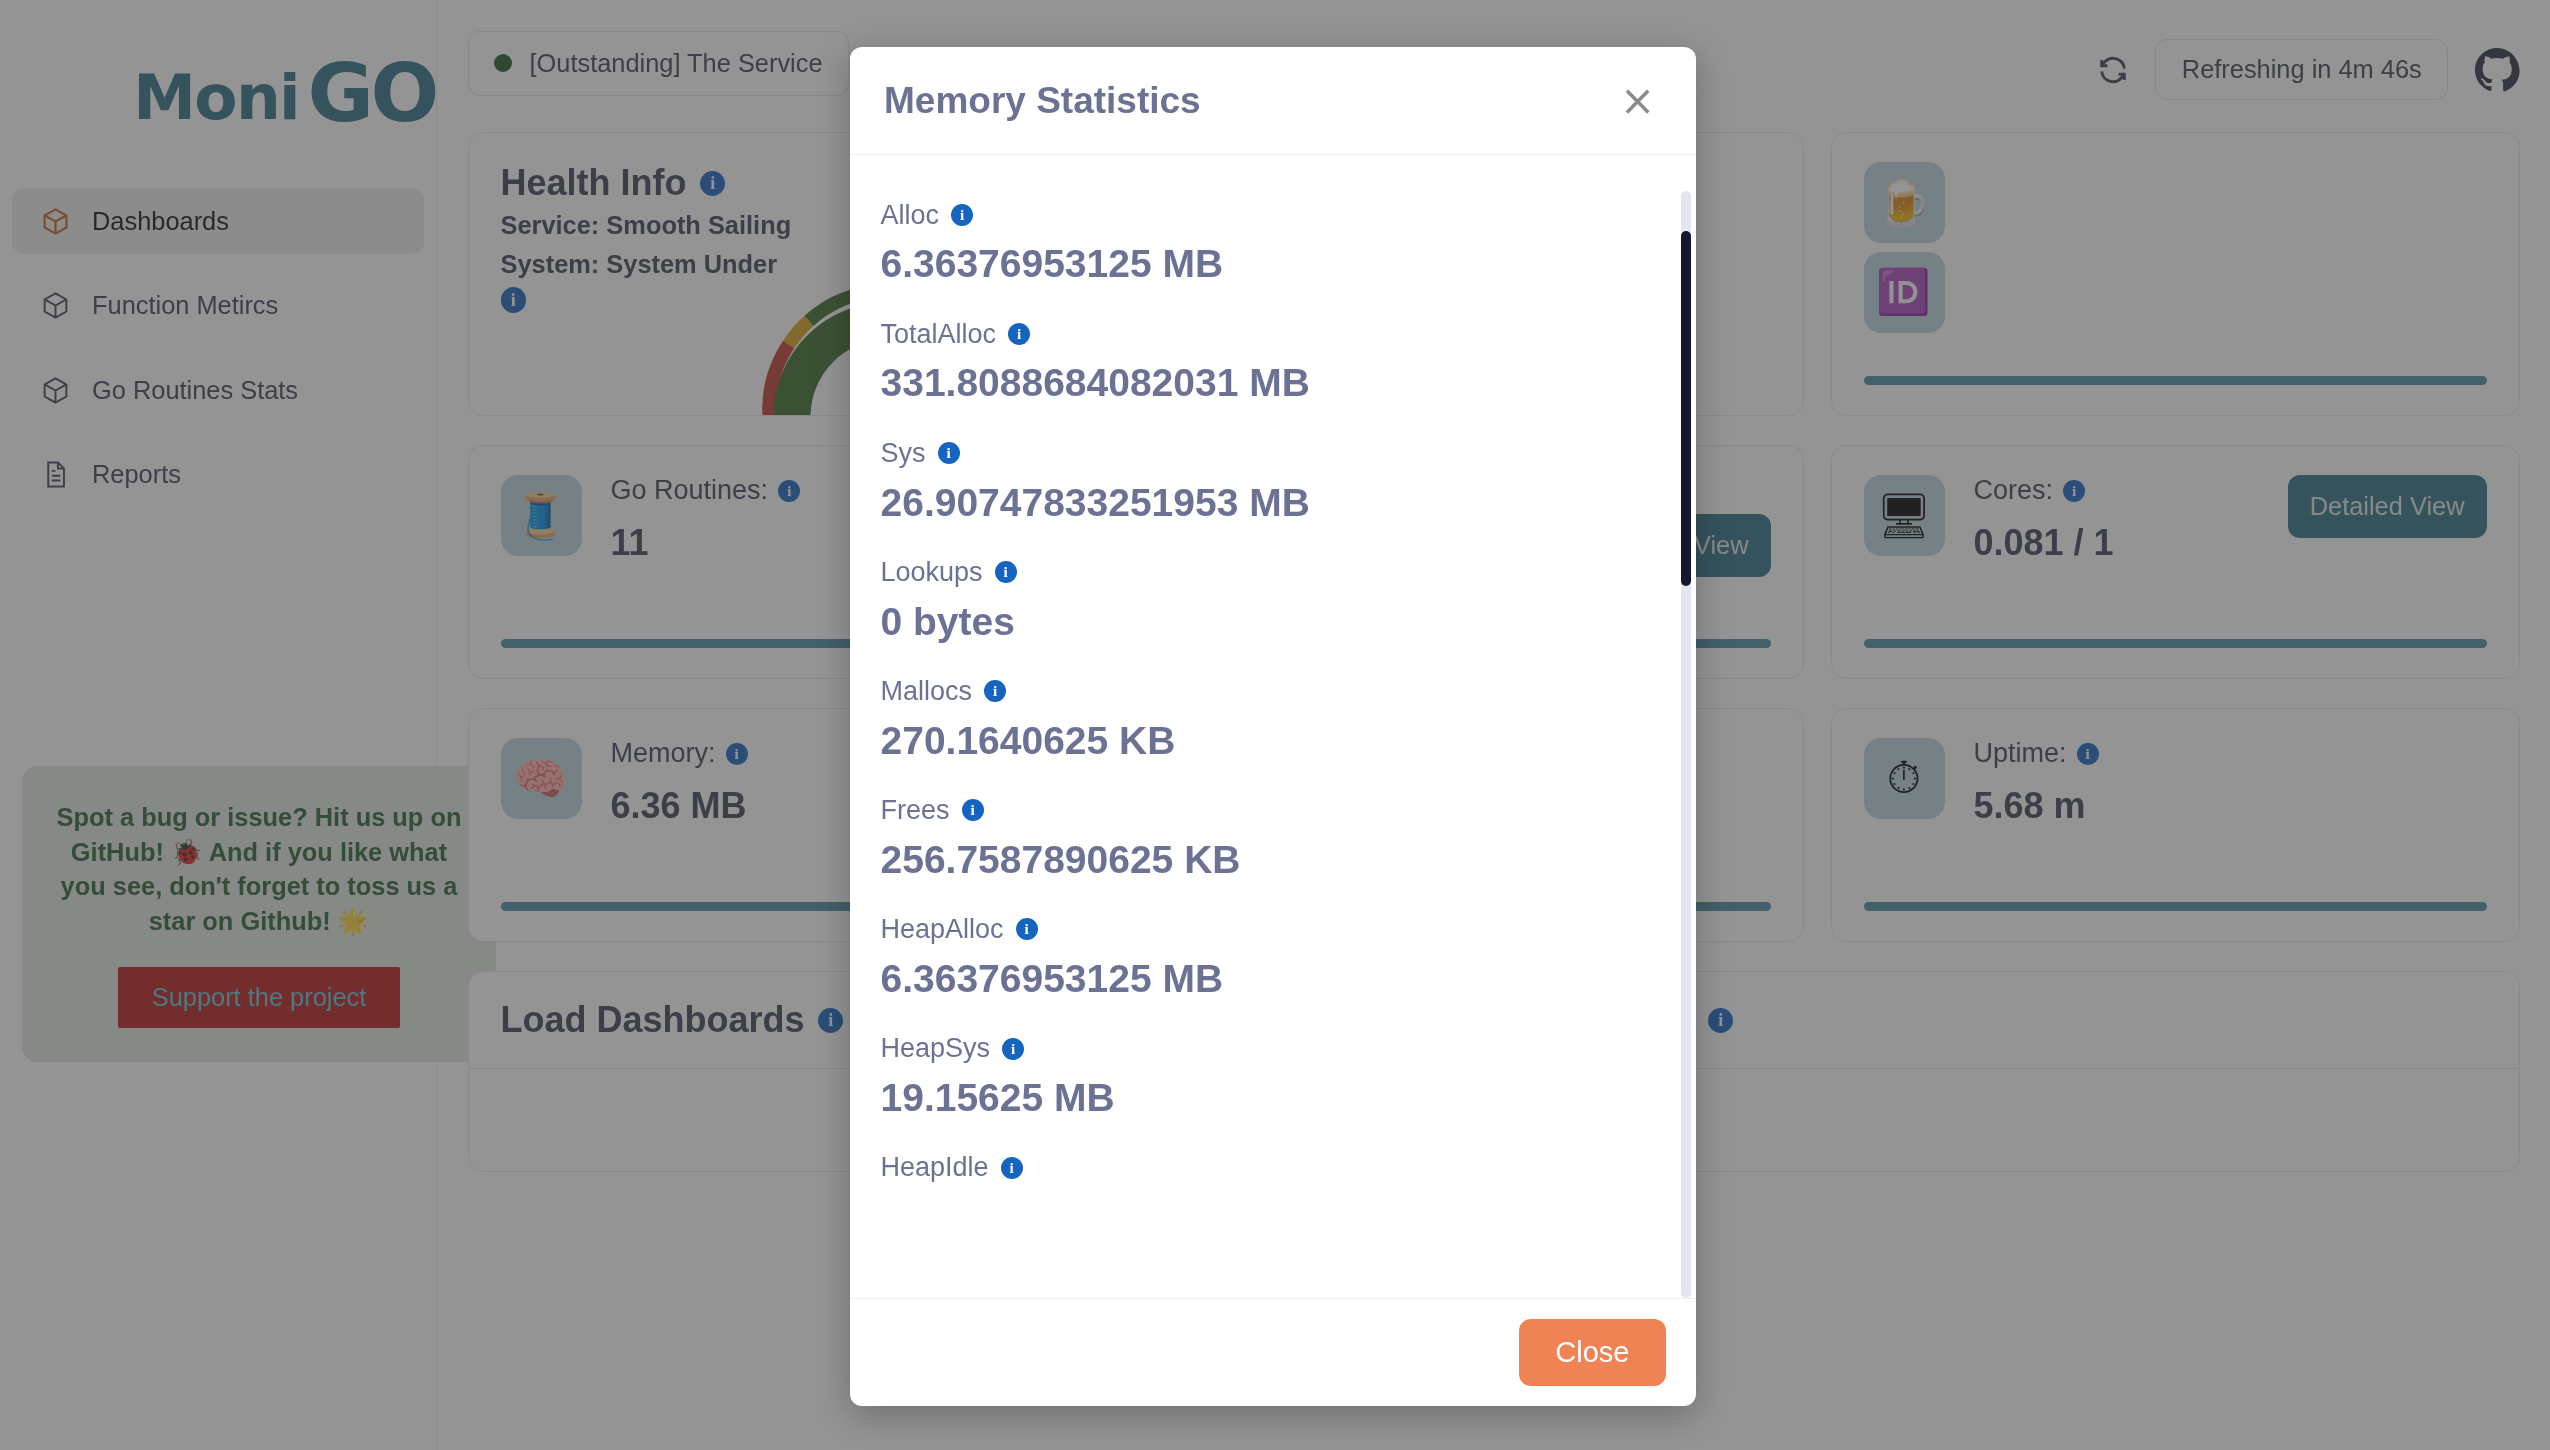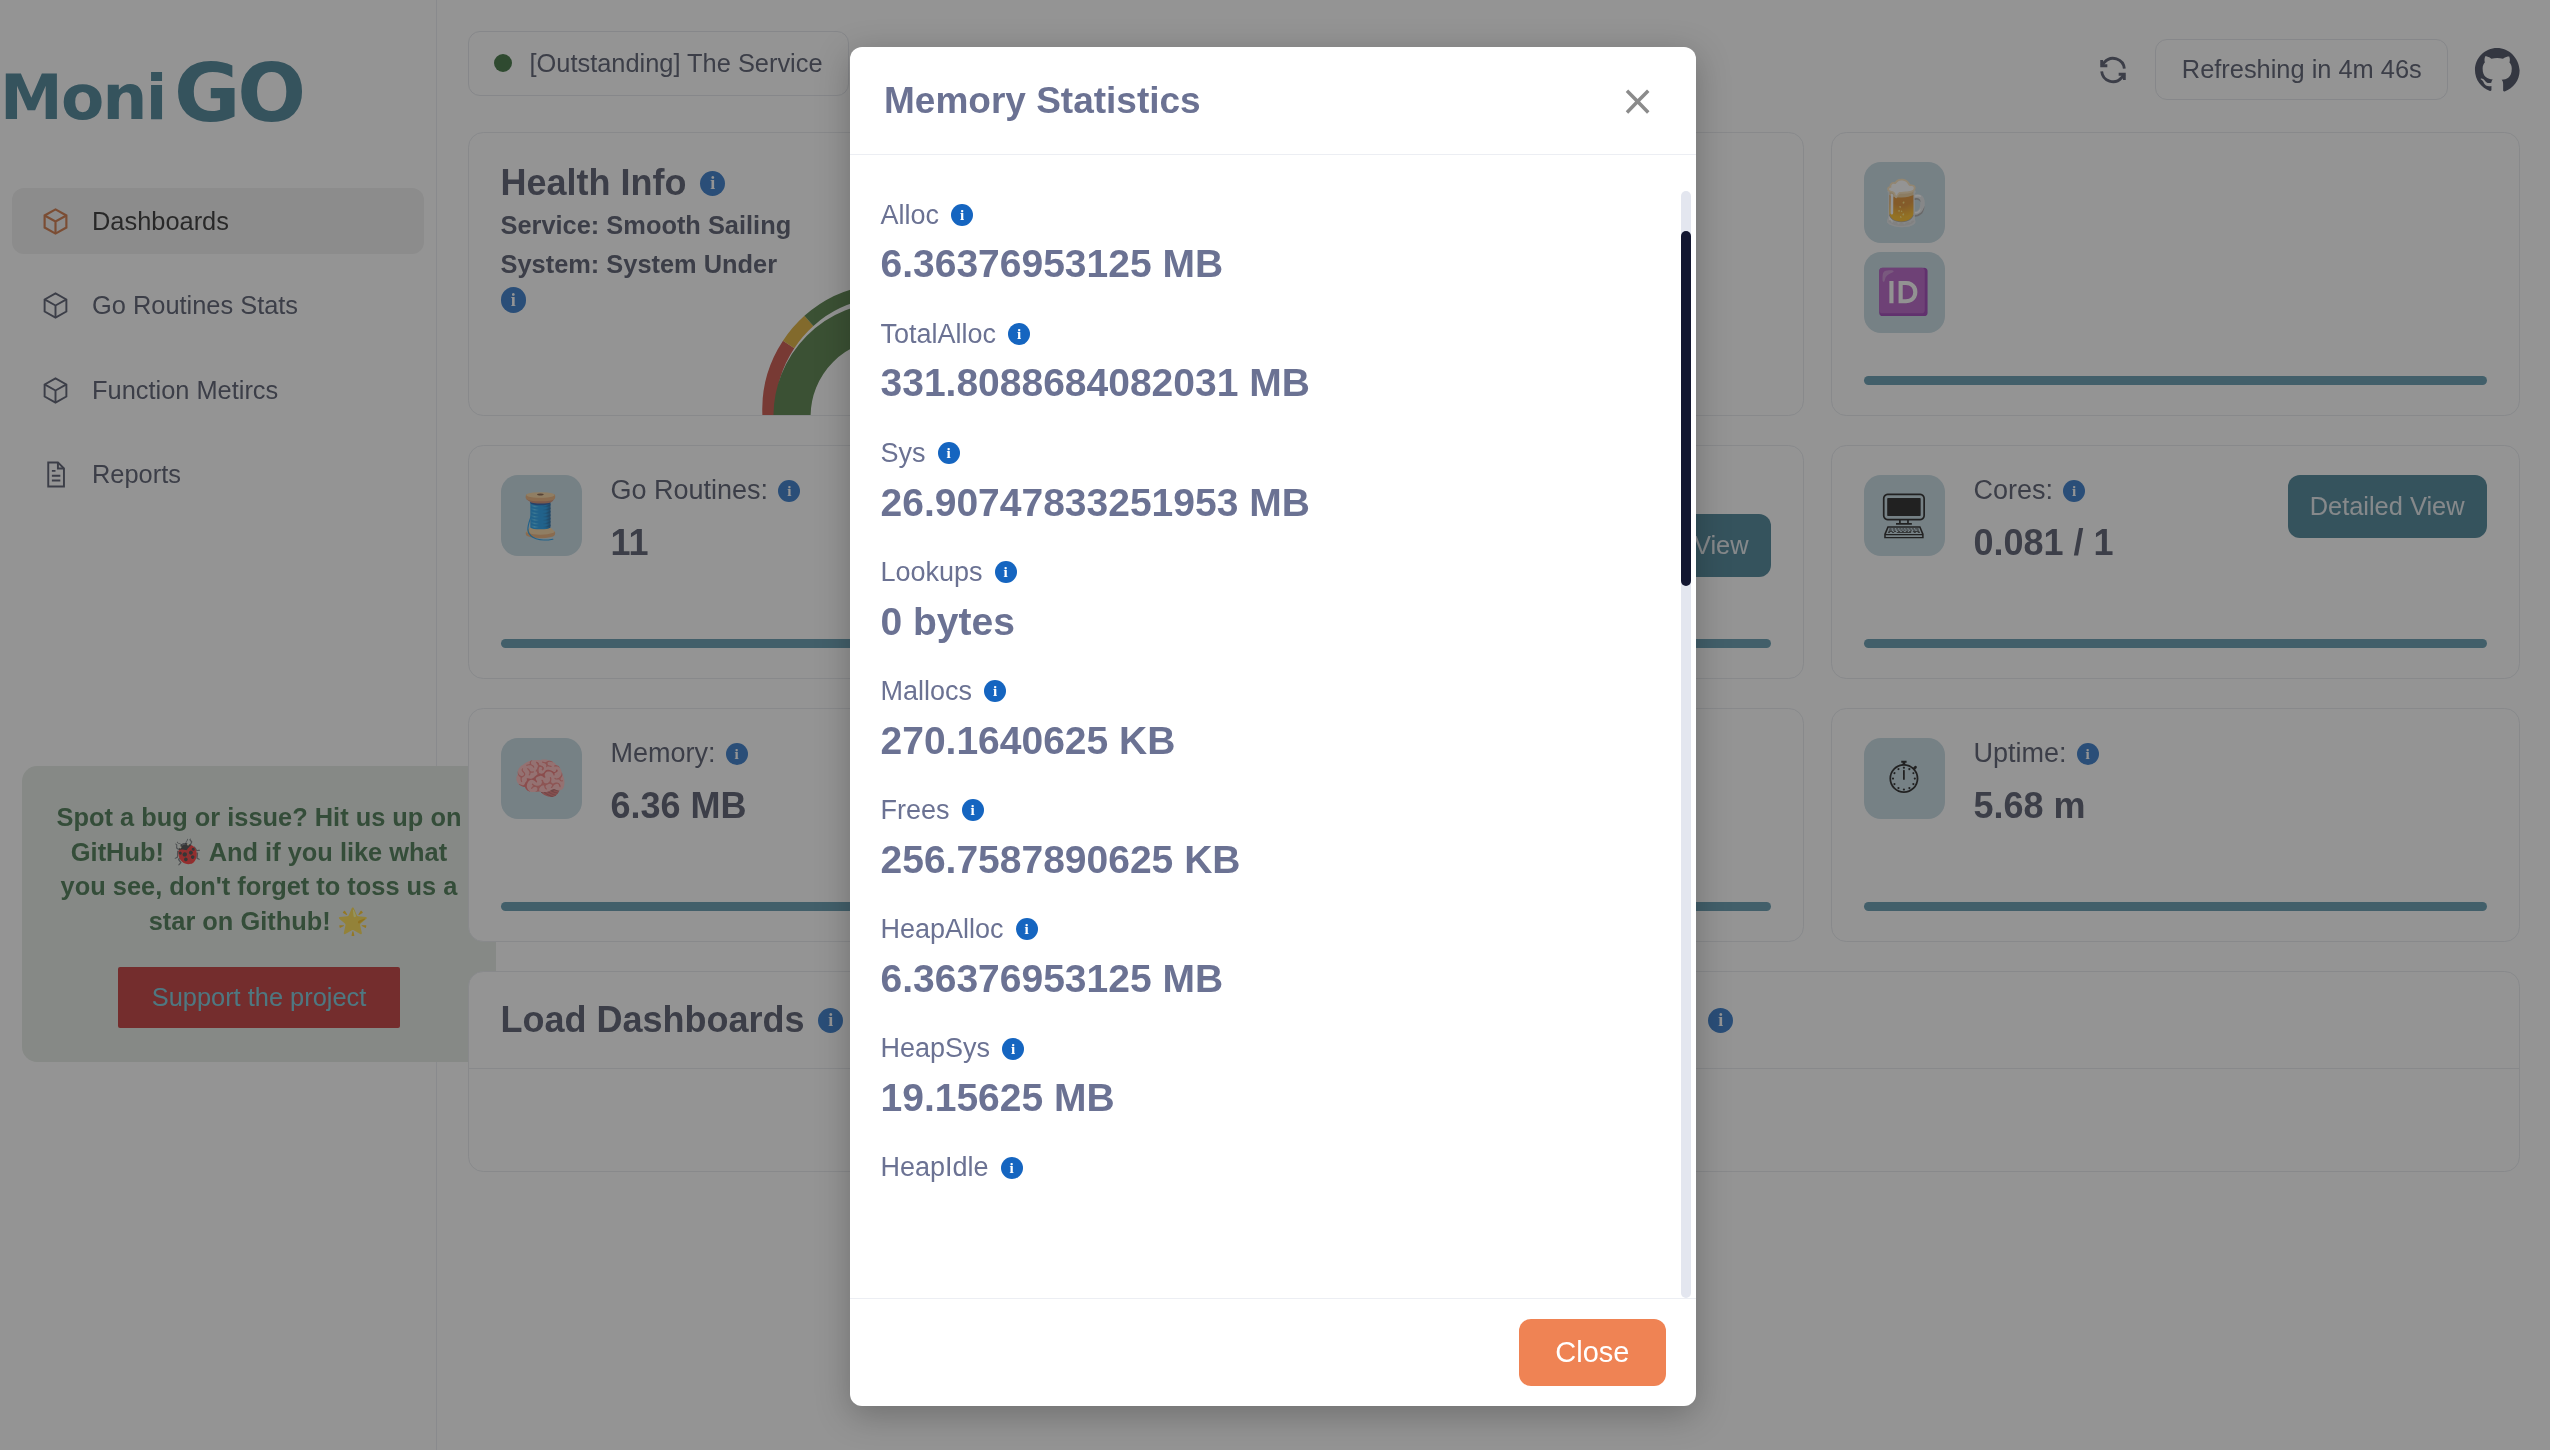--- a/index.html
+++ b/index.html
@@ -15,21 +15,21 @@
   .app { position: absolute; inset: 0; display: flex; background: #ffffff; }
 
   .sidebar {
     width: 437px; height: 100%;
     background: #ffffff;
     border-right: 1.7px solid #e6e9ef;
     padding: 34px 0 0 0;
     position: relative;
     flex: 0 0 437px;
   }
-  .logo-wrap { height: 118px; display: flex; align-items: center; justify-content: flex-start; }
+  .logo-wrap { height: 118px; display: flex; align-items: center; justify-content: flex-end; }
   .logo { display: flex; align-items: flex-end; gap: 3.4px; }
   .logo-moni {
     font-size: 63px; font-weight: 700; color: #2e6f86;
     letter-spacing: -1.7px; line-height: 0.95;
     font-family: "DejaVu Sans", sans-serif;
     position: relative;
   }
   .logo-go {
     font-size: 81px; font-weight: 800; color: #2e6f86;
     line-height: 0.85; letter-spacing: -3.4px;
@@ -193,30 +193,30 @@
           </span>
           <span>Dashboards</span>
         </div>
         <div class="nav-item">
           <span class="nav-ico">
             <svg viewBox="0 0 24 24" width="29" height="29" fill="none" stroke="#3c4257" stroke-width="1.6">
                 <path d="M12 2 21 7v10l-9 5-9-5V7z"></path>
                 <path d="M3 7l9 5 9-5M12 12v10"></path>
               </svg>
           </span>
-          <span>Go Routines Stats</span>
+          <span>Function Metircs</span>
         </div>
         <div class="nav-item">
           <span class="nav-ico">
             <svg viewBox="0 0 24 24" width="29" height="29" fill="none" stroke="#3c4257" stroke-width="1.6">
                 <path d="M12 2 21 7v10l-9 5-9-5V7z"></path>
                 <path d="M3 7l9 5 9-5M12 12v10"></path>
               </svg>
           </span>
-          <span>Function Metircs</span>
+          <span>Go Routines Stats</span>
         </div>
         <div class="nav-item">
           <span class="nav-ico">
             <svg viewBox="0 0 24 24" width="29" height="29" fill="none" stroke="#3c4257" stroke-width="1.6">
                 <path d="M6 2h8l5 5v15H6z"></path>
                 <path d="M14 2v5h5M9 13h7M9 17h7M9 9h3"></path>
               </svg>
           </span>
           <span>Reports</span>
         </div>

